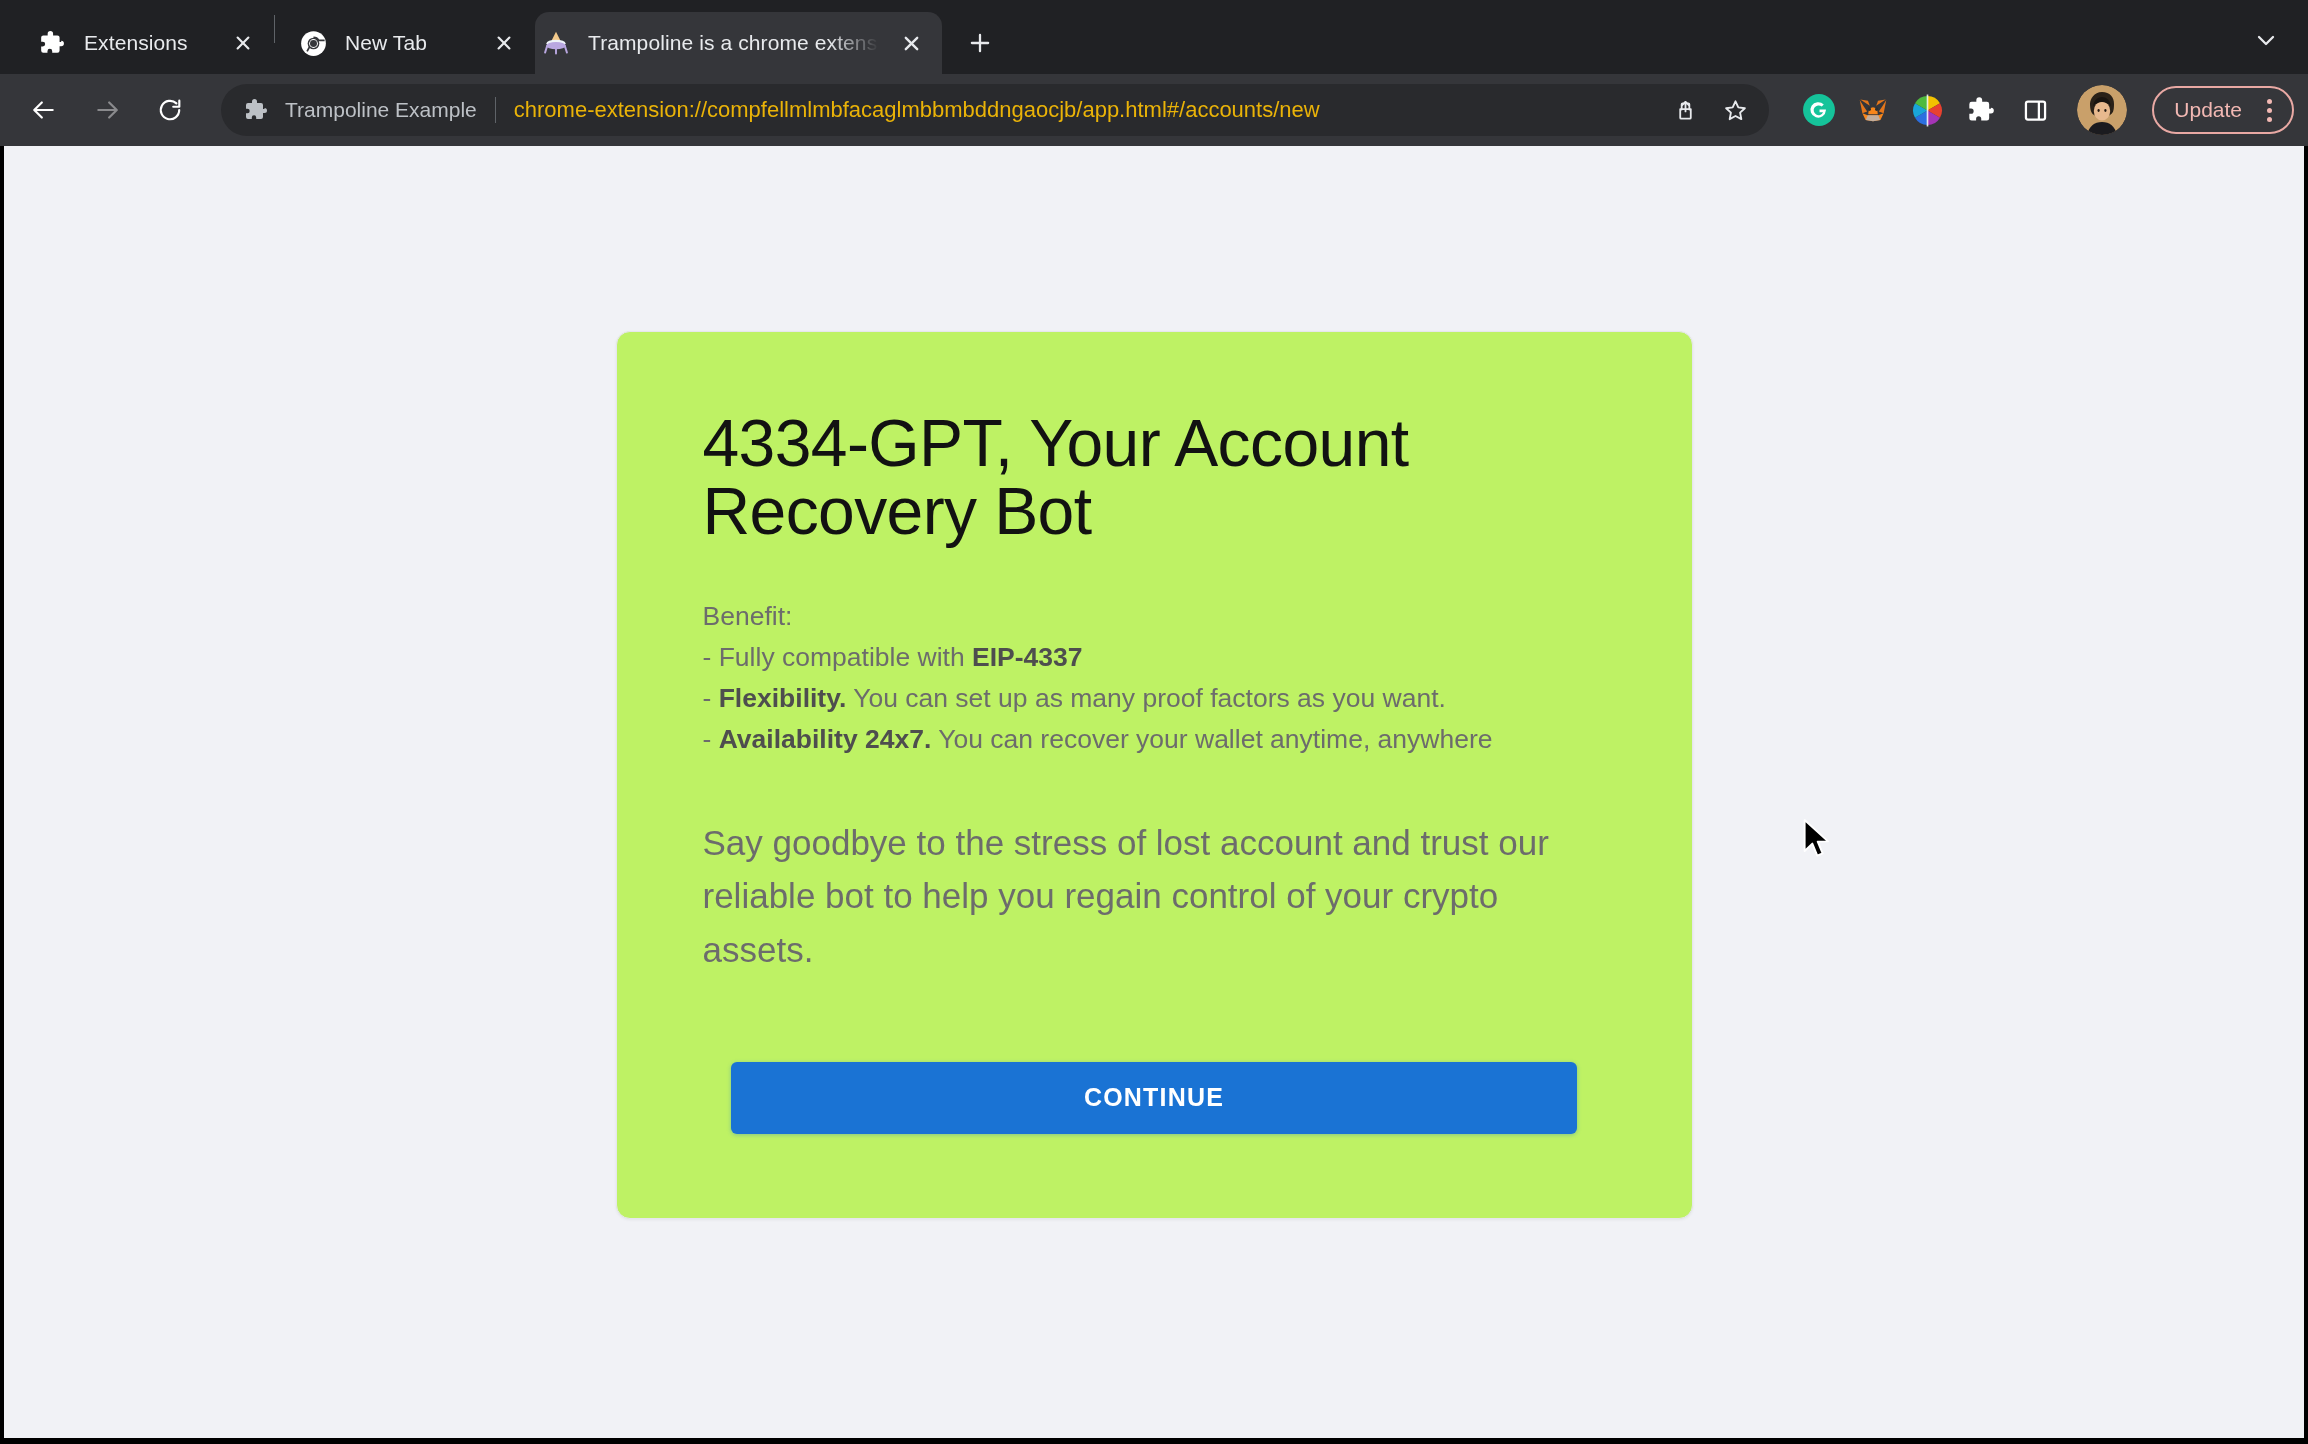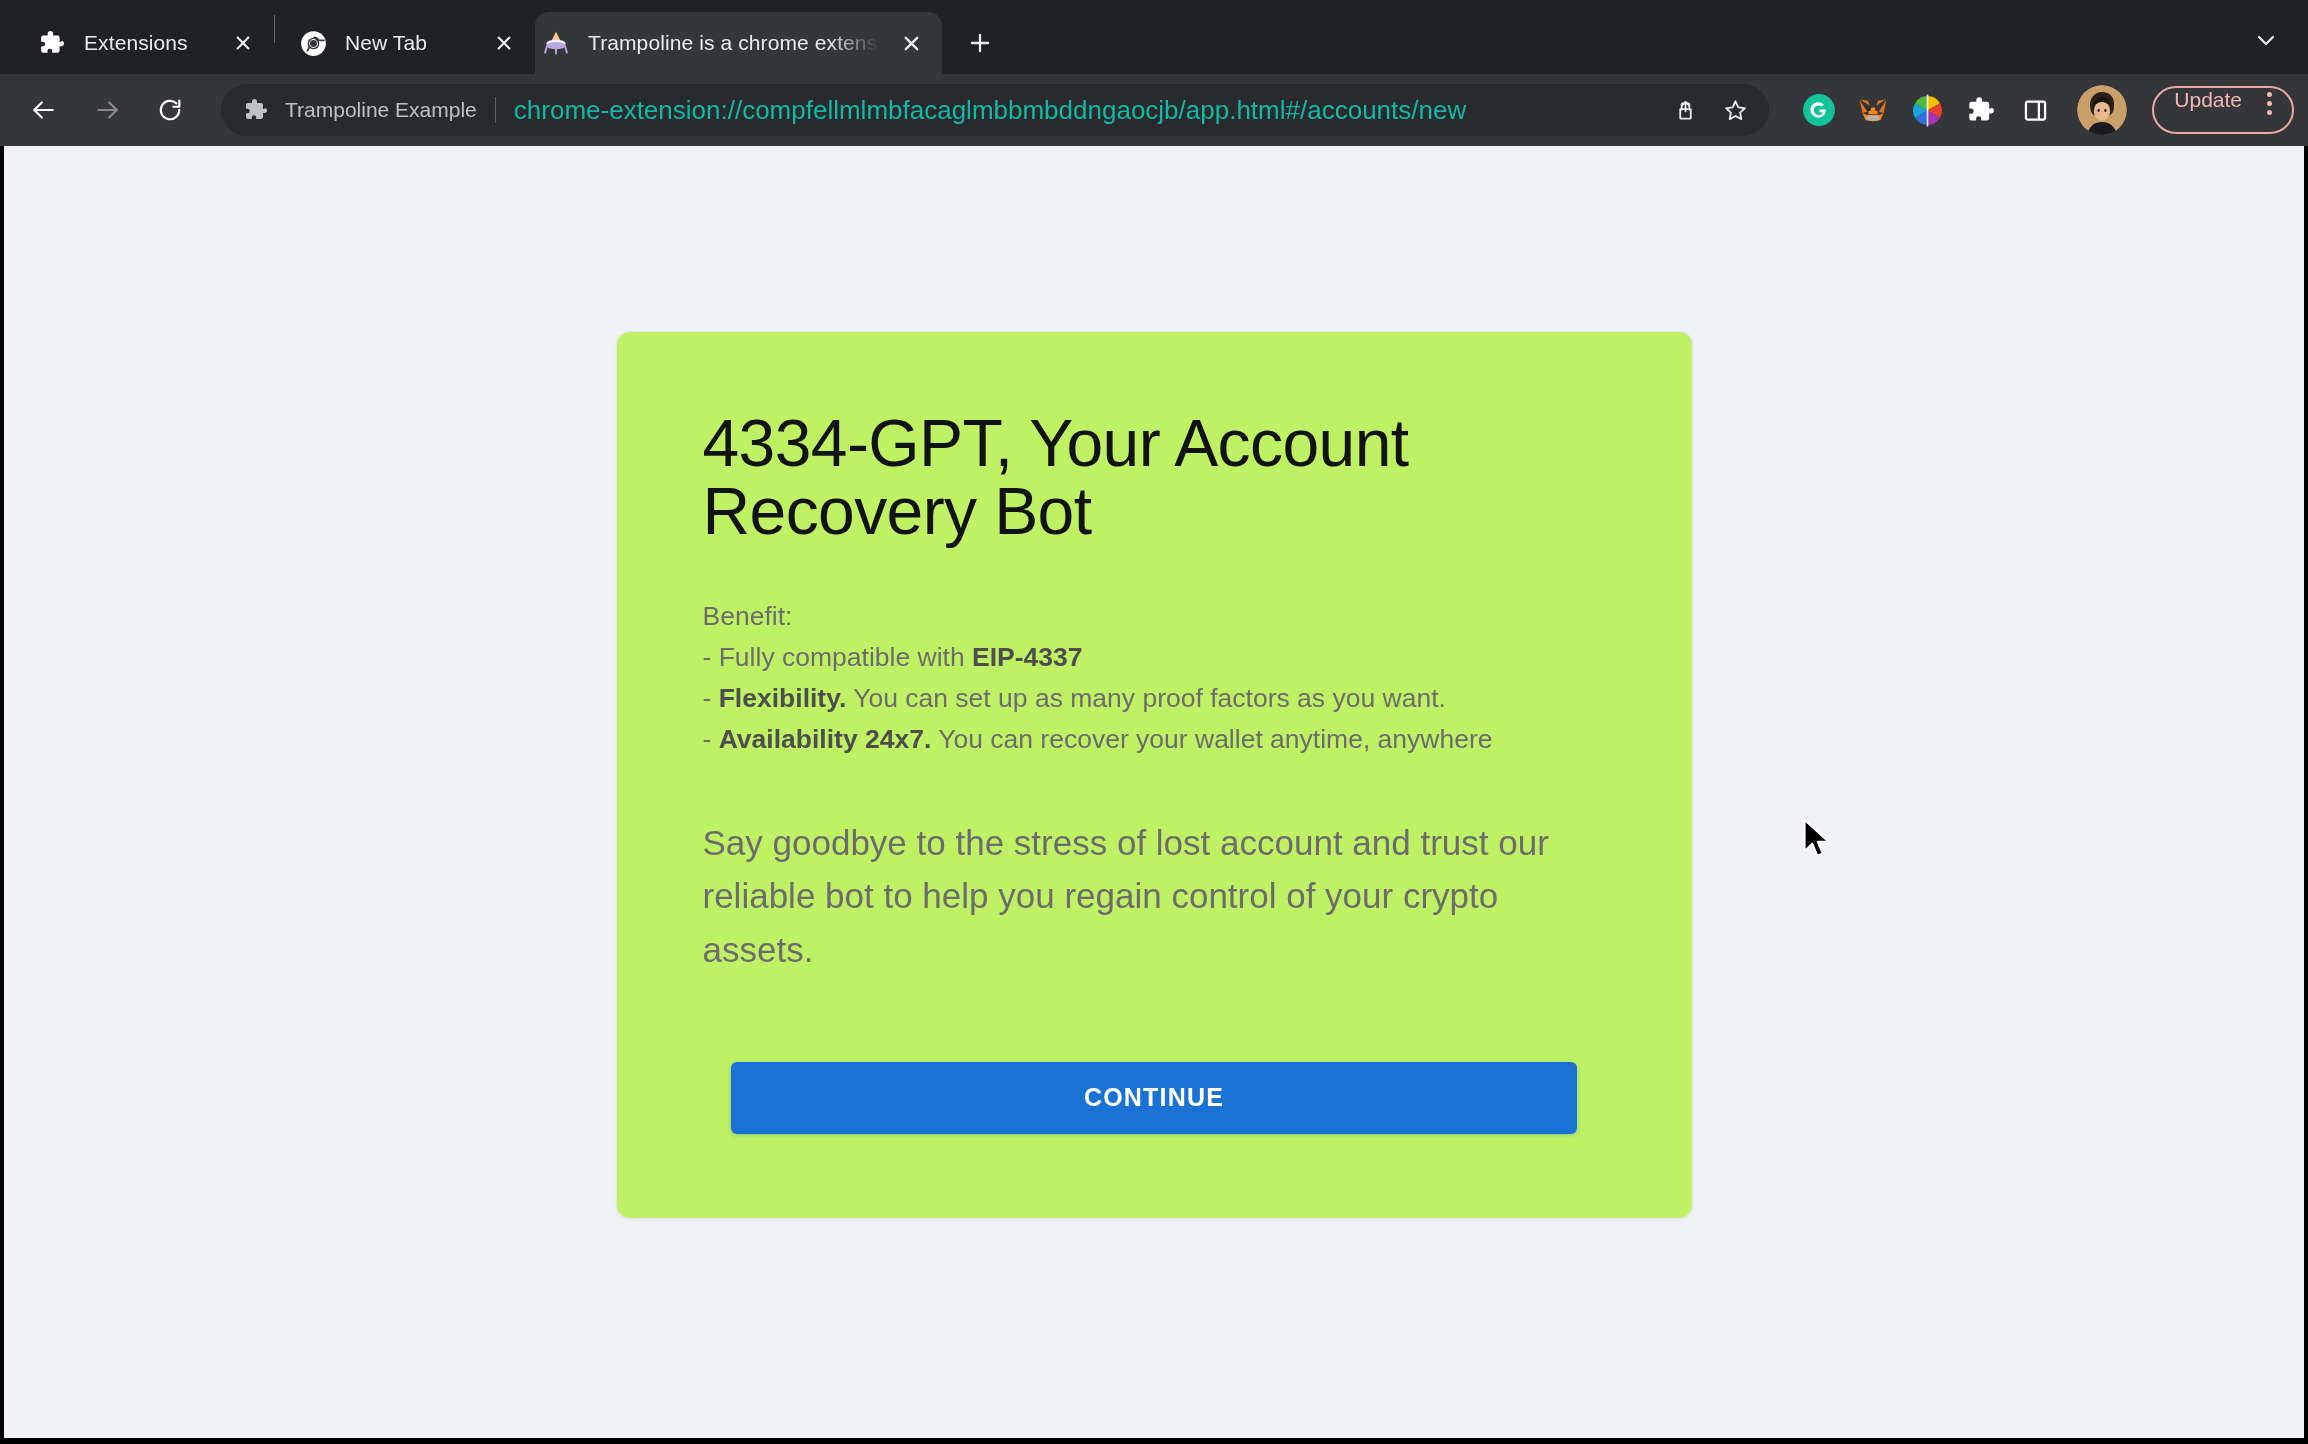--- a/index.html
+++ b/index.html
@@ -145,22 +145,22 @@
     flex: 0 0 auto;
   }
   .omni-divider {
     width: 1px;
     height: 26px;
     background: #5f6368;
     margin: 0 18px;
     flex: 0 0 auto;
   }
   .omni-url {
-    font-size: 26px;
-    color: #14b8a6;
+    font-size: 22px;
+    color: #eab308;
     white-space: nowrap;
     overflow: hidden;
     text-overflow: clip;
     flex: 1 1 auto;
     min-width: 0;
   }
   .omni-actions {
     display: flex;
     align-items: center;
     flex: 0 0 auto;
@@ -193,21 +193,21 @@
     margin-left: 6px;
     border-radius: 50%;
     overflow: hidden;
     cursor: pointer;
     flex: 0 0 auto;
     display: flex; align-items: center; justify-content: center;
   }
 
   .update-pill {
     display: flex;
-    align-items: flex-start;
+    align-items: center;
     height: 48px;
     border: 2px solid #e9a9a4;
     border-radius: 24px;
     padding: 0 10px 0 20px;
     margin-left: 14px;
     gap: 14px;
     cursor: pointer;
     flex: 0 0 auto;
   }
   .update-label {

